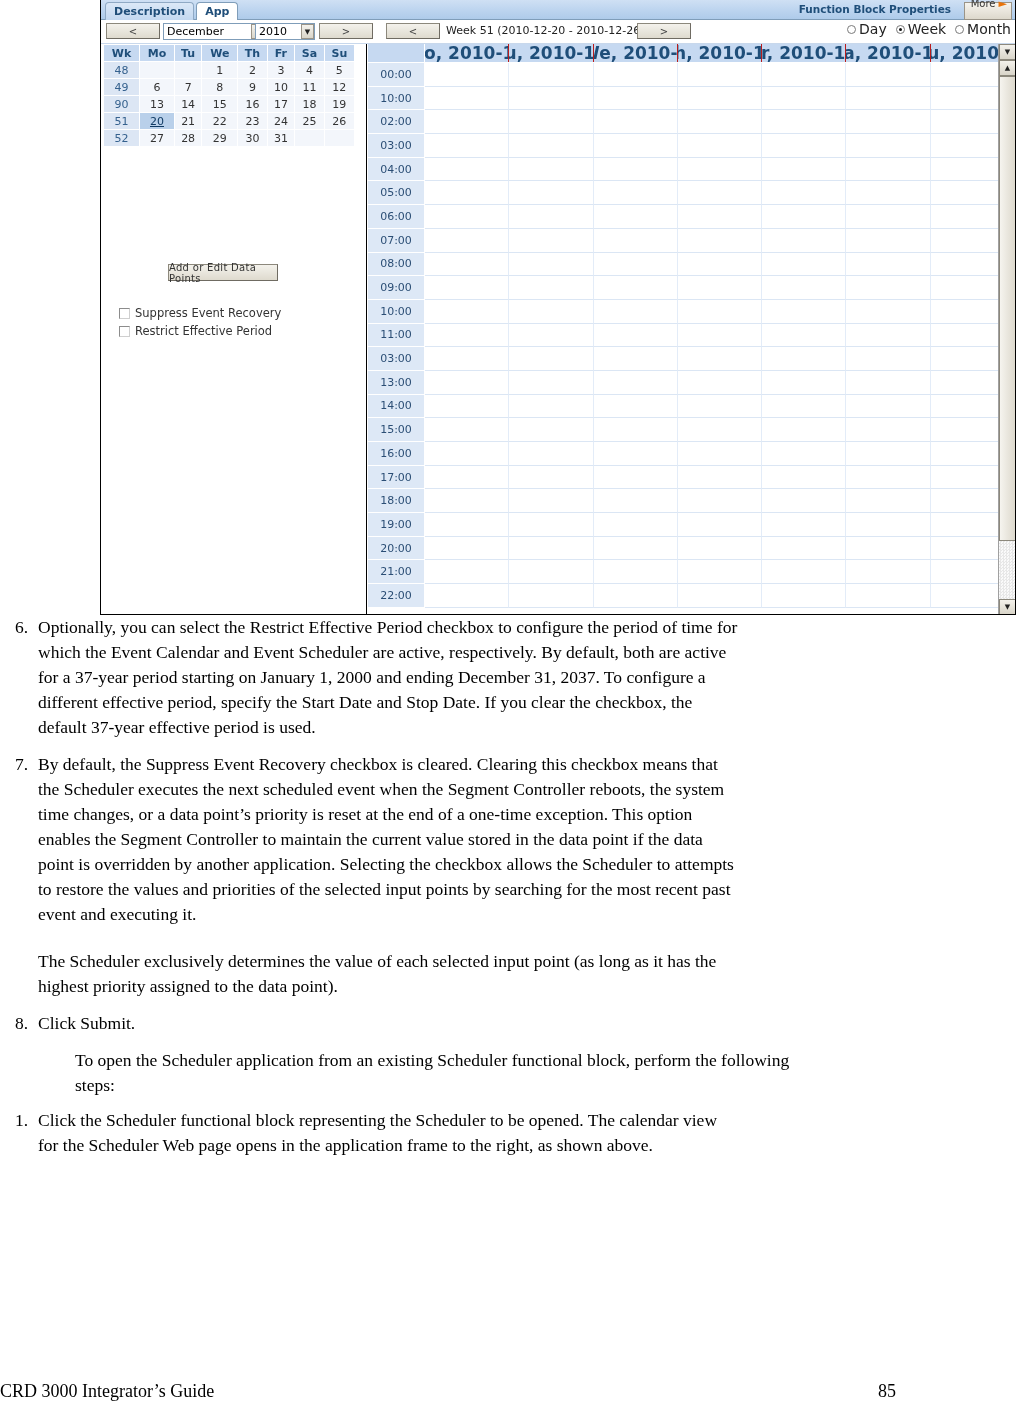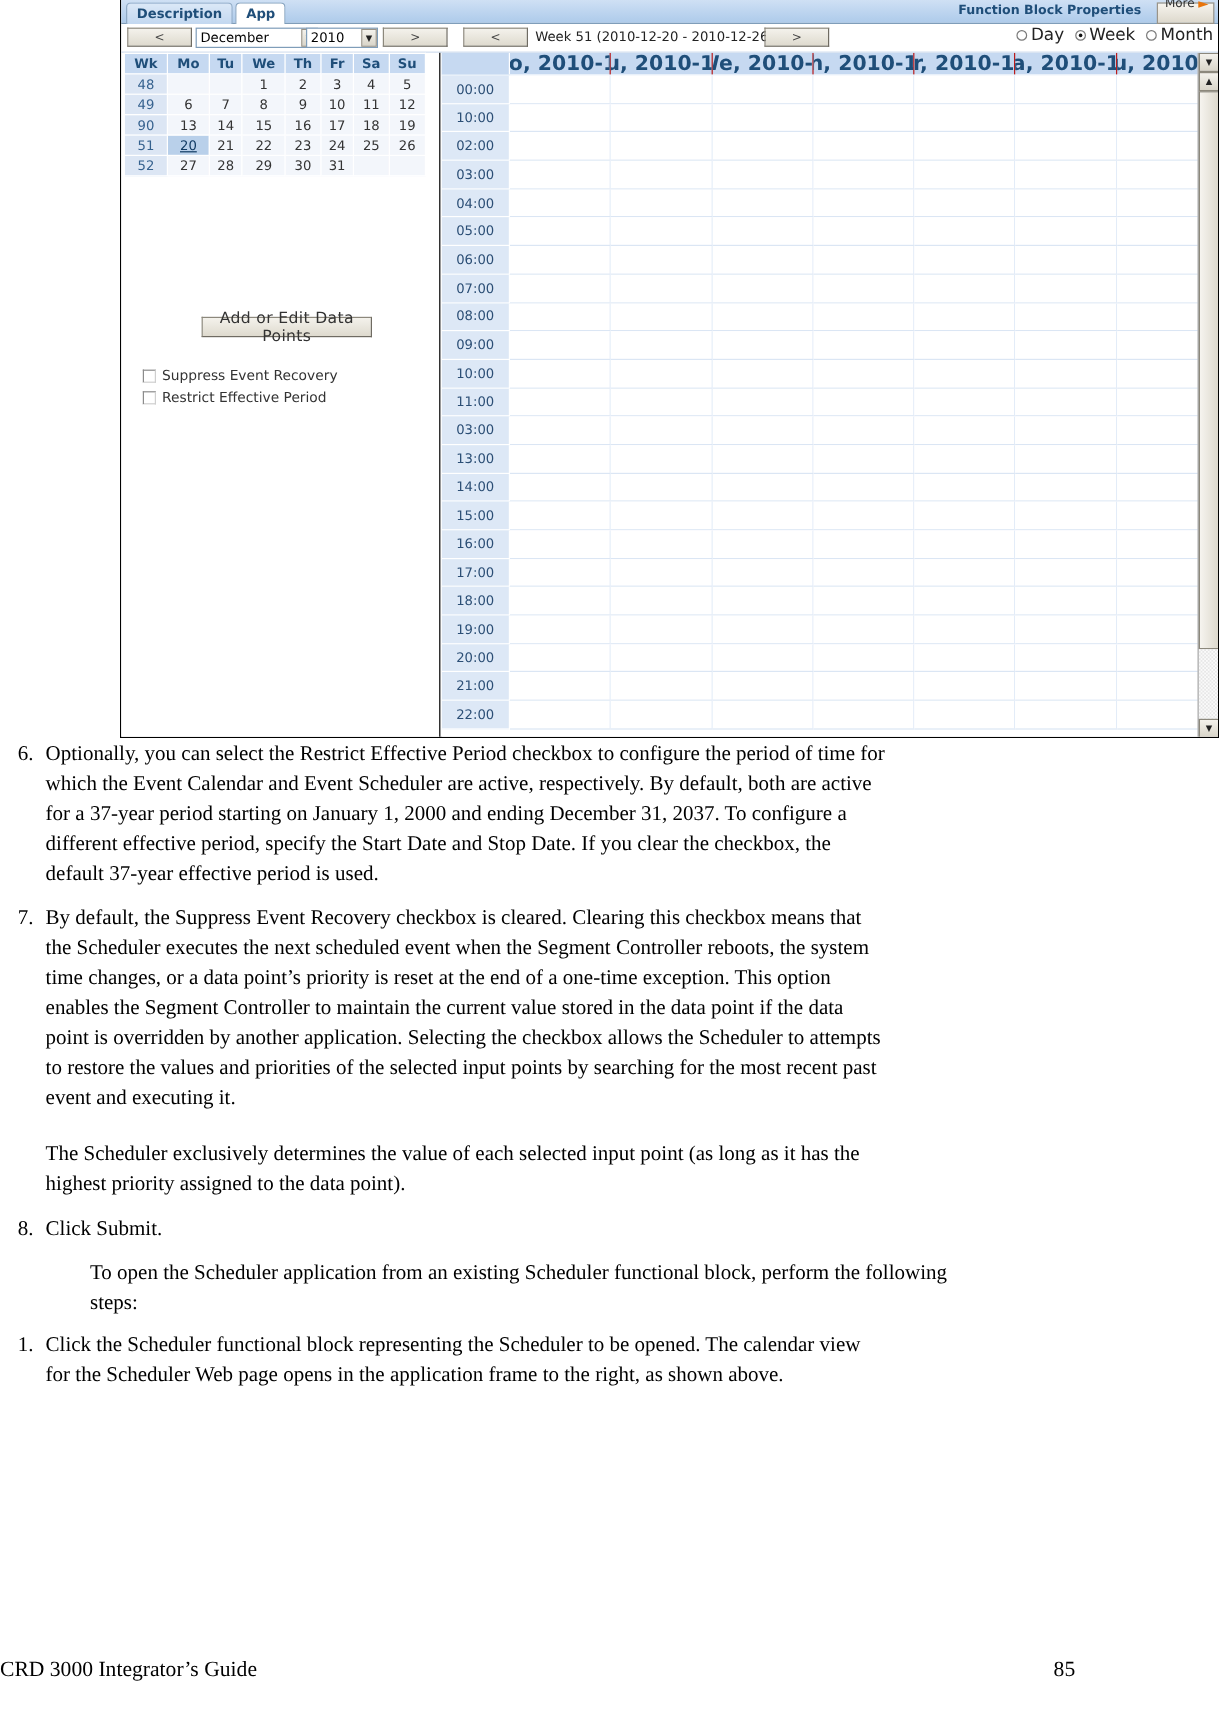--- a/index.html
+++ b/index.html
@@ -134,26 +134,26 @@
     border: 1px solid #ffffff; background: #f3f6fb;
   }
   table.cal td.wk { background: #dce6f4; color: #35618e; }
   table.cal td.sel-day {
     background: #b9d0ea; color: #103a63;
     text-decoration: underline; font-weight: normal;
   }
 
   .addbtn {
     position: absolute; left: 67px; top: 220px;
-    width: 142px; height: 17px;
-    font-size: 13px; letter-spacing: .3px; color: #333;
+    width: 110px; height: 17px;
+    font-size: 10px; letter-spacing: .3px; color: #333;
     background: linear-gradient(to bottom,#f4f2ec,#dedace);
     border: 1px solid #8c887c;
     border-right-color:#6f6b62; border-bottom-color:#6f6b62;
-    display: flex; align-items: center; justify-content: center; text-align: center;
+    display: flex; align-items: center; justify-content: center;
   }
   .checks { position: absolute; left: 18px; top: 262px; }
   .chkrow { display: flex; align-items: center; gap: 5px; margin-bottom: 4px; }
   .chkbox {
     width: 11px; height: 11px; background: #ffffff;
     border: 1px solid #8c8c8c; border-right-color:#cfcfcf; border-bottom-color:#cfcfcf;
   }
   .chklabel { font-size: 11.5px; color: #333; }
 
   

